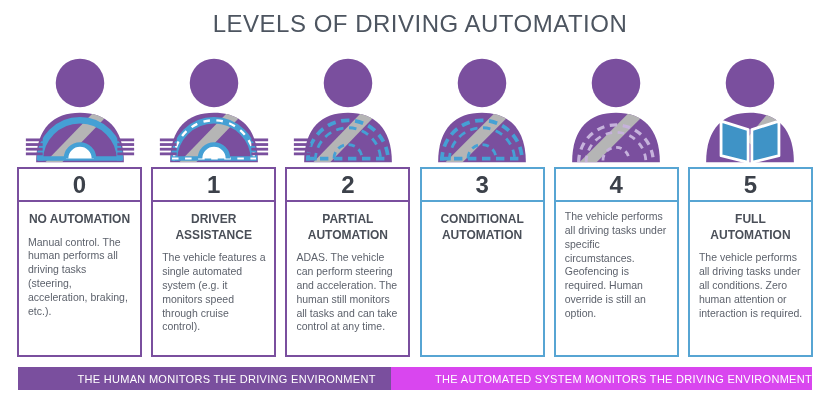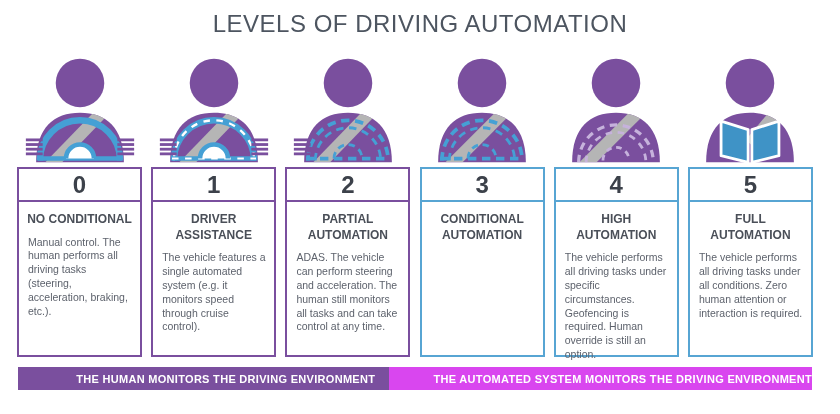--- a/index.html
+++ b/index.html
@@ -34,21 +34,21 @@
   }
   .card-desc {
     font-size:10.5px; color:#5d626c; line-height:1.32; margin:8px 8px 0 9px;
   }
   .footers {
     display:flex; justify-content:space-between;
     padding-left:18px; padding-right:28px; margin-top:10px;
   }
   .footer-bar {
     width:459px; height:23px; display:flex; align-items:center; justify-content:center;
-    color:#ffffff; font-size:11px; font-weight:bold; letter-spacing:.3px; white-space:nowrap;padding-left:44px;
+    color:#ffffff; font-size:11px; font-weight:normal; letter-spacing:.3px; white-space:nowrap;padding-left:44px;
   }
   .footer-bar.purple { background:#7a4f9e; }
   .footer-bar.blue   { background:#d946ef; }
 </style>
 </head>
 <body>
 
 <h1 class="title">LEVELS OF DRIVING AUTOMATION</h1>
 
 <div class="columns">
@@ -74,21 +74,21 @@
             <line x1="2" y1="103" x2="20" y2="103"></line>
           <line x1="100" y1="88" x2="118" y2="88"></line>
             <line x1="100" y1="93" x2="118" y2="93"></line>
           <line x1="100" y1="98" x2="118" y2="98"></line>
             <line x1="100" y1="103" x2="118" y2="103"></line>
         </g>
       </svg>
     </div>
     <div class="card">
       <div class="card-number">0</div>
-      <div class="card-title">NO CONDITIONAL</div>
+      <div class="card-title">NO AUTOMATION</div>
       <div class="card-desc">Manual control. The human performs all driving tasks (steering, acceleration, braking, etc.).</div>
     </div>
   </div>
 
   <div class="col purple">
     <div class="icon-wrap">
       <svg class="person" viewBox="0 0 120 112" aria-hidden="true">
         <defs>
             <clipPath id="body1">
               <path d="M13,112 C13,75 32,59 60,59 C88,59 107,75 107,112 Z"></path>
@@ -187,21 +187,20 @@
         <line x1="88" y1="54" x2="20" y2="122" stroke="#b5b5b5" stroke-width="13" clip-path="url(#body4)"></line>
         <g clip-path="url(#body4)">
           <path d="M20,112 A40,40 0 0 1 100,112" fill="none" stroke="#c6b2dc" stroke-width="3.5" stroke-dasharray="8 6"></path>
           <path d="M28,112 A32,32 0 0 1 92,112" fill="none" stroke="#c6b2dc" stroke-width="3" stroke-dasharray="7 6"></path>
           <path d="M46,110 A14,14 0 0 1 74,110" fill="none" stroke="#c6b2dc" stroke-width="3" stroke-dasharray="6 5"></path>
         </g>
       </svg>
     </div>
     <div class="card">
       <div class="card-number">4</div>
-      <div class="card-title">HIGH AUTOMATION</div>
       <div class="card-desc">The vehicle performs all driving tasks under specific circumstances. Geofencing is required. Human override is still an option.</div>
     </div>
   </div>
 
   <div class="col blue">
     <div class="icon-wrap">
       <svg class="person" viewBox="0 0 120 112" aria-hidden="true">
         <defs>
             <clipPath id="body5">
               <path d="M13,112 C13,75 32,59 60,59 C88,59 107,75 107,112 Z"></path>

